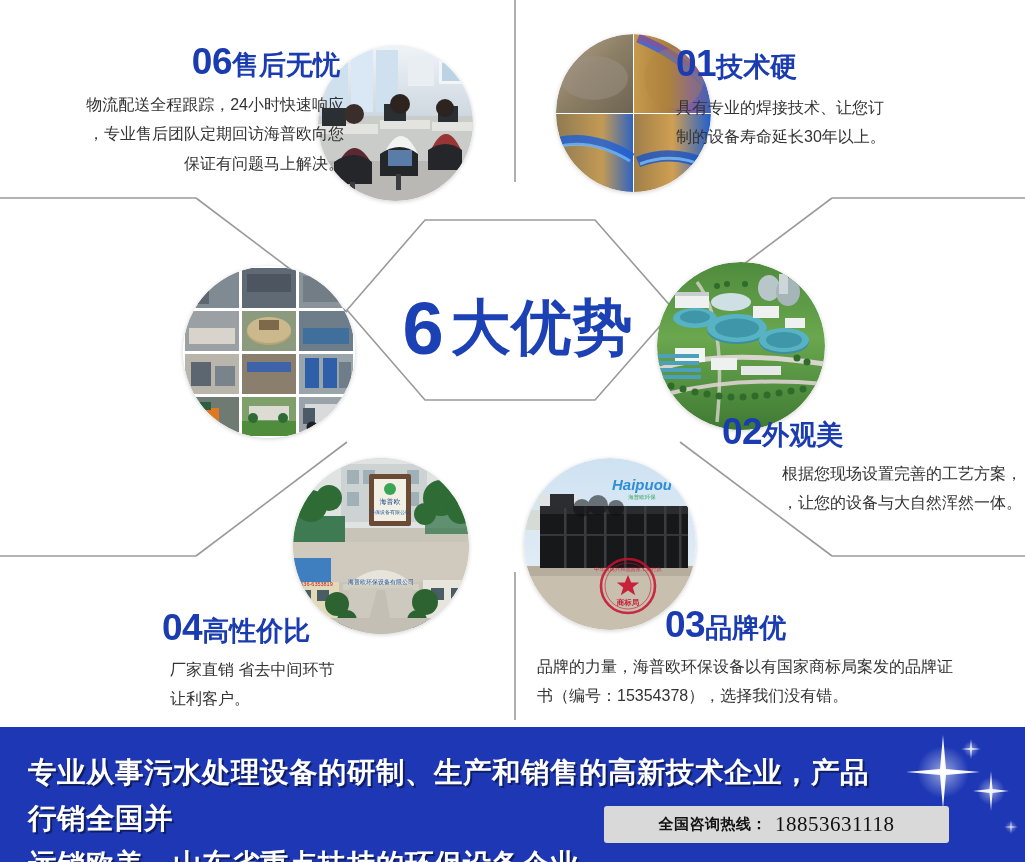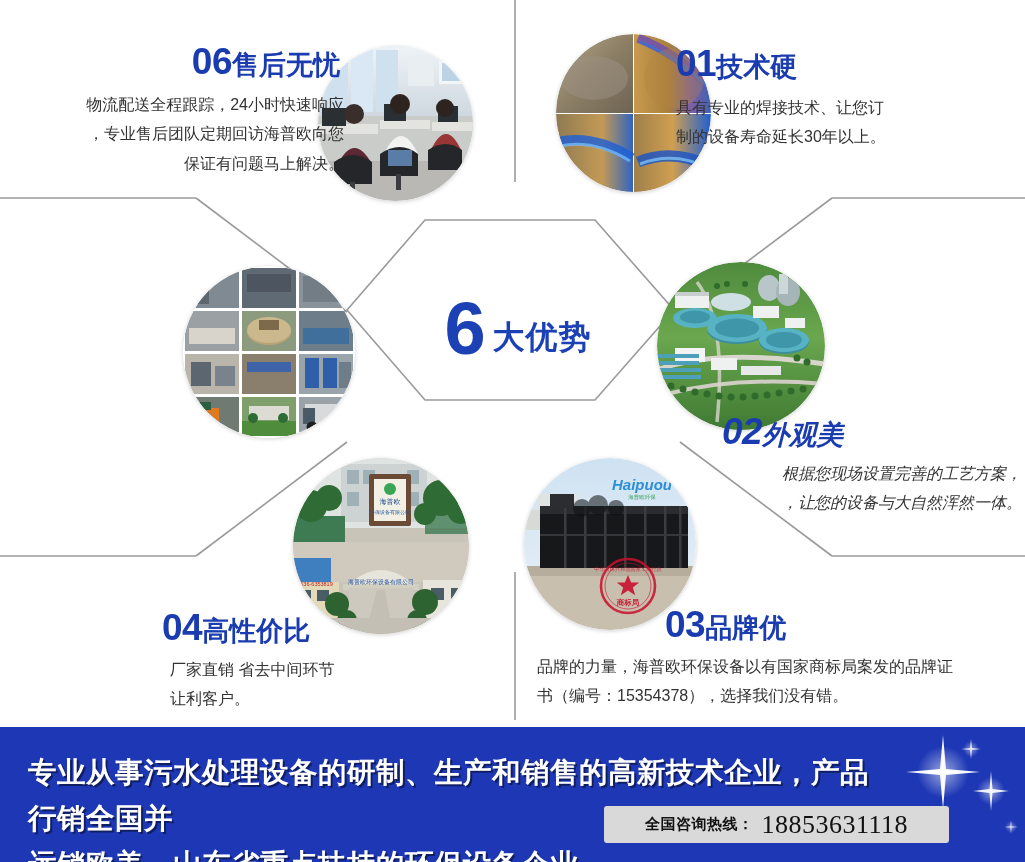--- a/index.html
+++ b/index.html
@@ -19,21 +19,21 @@
     position: absolute; left: 388px; top: 292px;
     width: 260px; text-align: center;
     white-space: nowrap;
     color: #1c41b5;
   }
   .center-num {
     font-size: 74px; font-weight: bold; line-height: 1;
     vertical-align: -6px; letter-spacing: -1px;
   }
   .center-words {
-    font-size: 32px; font-weight: bold; line-height: 1;
+    font-size: 60px; font-weight: bold; line-height: 1;
     margin-left: 8px; letter-spacing: 1px;
   }
 
   
   .feat { position: absolute; }
   .feat-title {
     color: #1a3cb0; font-weight: bold; font-size: 27px;
     line-height: 1.1; white-space: nowrap;
   }
   .feat-title .num { font-size: 37px; letter-spacing: -0.5px; margin-top: 36px; }
@@ -56,21 +56,21 @@
   #f06 .feat-title { text-align: right; padding-right: 4px; }
   #f06 .feat-desc  { text-align: right; margin-top: 7px; }
   #p06 { left: 318px; top: 46px; width: 155px; height: 155px; }
 
   
   #f01 { left: 676px; top: 44px; width: 330px; text-align: left; }
   #f01 .feat-desc { text-align: left; margin-top: 8px; }
   #p01 { left: 556px; top: 34px; width: 155px; height: 158px; }
 
   
-  #f02 { left: 722px; top: 412px; width: 300px; text-align: right; font-style: italic; }
+  #f02 { left: 722px; top: 412px; width: 300px; text-align: right; }
   #f02 .feat-title { text-align: left; }
   #f02 .feat-desc  { text-align: right; margin-top: 6px; }
   #p02 { left: 657px; top: 262px; width: 168px; height: 168px; }
 
   
   #f03 { left: 537px; top: 605px; width: 430px; }
   #f03 .feat-title { text-align: left; padding-left: 128px; }
   #f03 .feat-desc  { text-align: left; margin-top: 6px; }
   #p03 { left: 524px; top: 458px; width: 172px; height: 172px; }
 
@@ -102,21 +102,21 @@
   }
   #hotline {
     position: absolute; left: 604px; top: 806px;
     width: 345px; height: 37px;
     background: #d9d9d9; border-radius: 3px;
     display: flex; align-items: center; justify-content: center;
     color: #111; font-size: 18px; letter-spacing: 0.5px;
     font-family: "Liberation Serif", "DejaVu Serif", serif;
   }
   #hotline .lbl { font-size: 15px; font-weight: bold; }
-  #hotline .num { font-size: 26px; margin-left: 8px; }
+  #hotline .num { font-size: 21px; margin-left: 8px; }
 </style>
 </head>
 <body>
 
 <div id="stage">
 
   <svg id="hexlines" viewBox="0 0 1025 720" preserveAspectRatio="none">
     <g fill="none" stroke="#9a9a9a" stroke-width="1.6">
 
       <polygon points="353,268 431,178 601,178 680,268 601,358 431,358" transform="translate(-6,42) scale(1.0)"></polygon>

